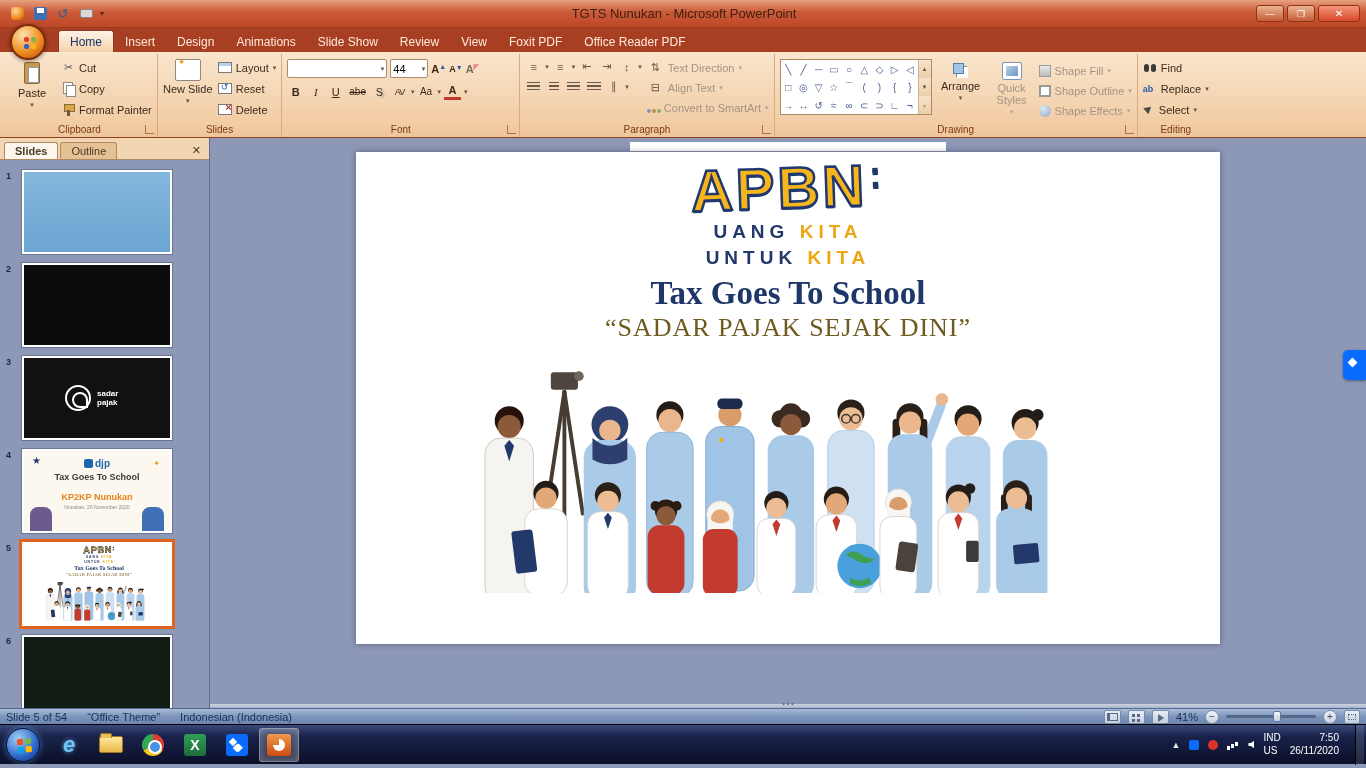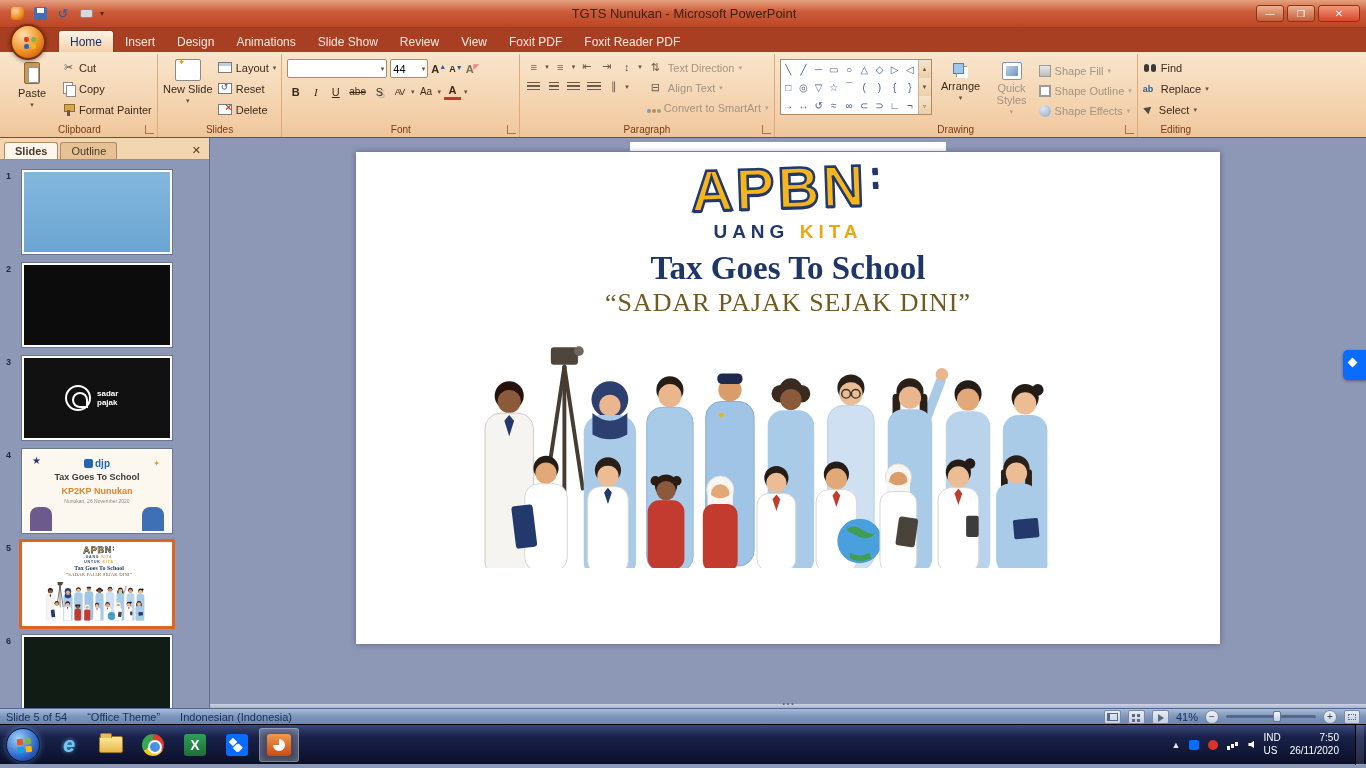--- a/index.html
+++ b/index.html
@@ -115,21 +115,21 @@
   .t3{background:#111;display:flex;align-items:center;justify-content:center;gap:6px}
   .t3 .logo-ring{width:26px;height:26px;border:2px solid #fff;border-radius:50%;position:relative}
   .t3 .logo-ring::after{content:"";position:absolute;left:5px;top:5px;width:12px;height:12px;border:2px solid #fff;border-radius:50% 50% 0 50%}
   .t3 .logo-text{color:#fff;font-size:8px;font-weight:bold;width:32px;line-height:1.15}
   .t4{background:#fdf8ef;display:flex;flex-direction:column;align-items:center;padding-top:7px}
   .t4 .star1{position:absolute;left:8px;top:4px;color:#22386b;font-size:10px}
   .t4 .star2{position:absolute;right:10px;top:8px;color:#e8971e;font-size:8px}
   .t4 .djp{display:flex;align-items:center;gap:2px;color:#1f66b0;font-weight:bold;font-size:10px}
   .t4 .djpbox{width:9px;height:9px;border-radius:2px;background:#1f66b0;display:inline-block}
   .t4 .l1{font-size:9px;font-weight:bold;color:#3a3a3a;margin-top:3px}
-  .t4 .l2{font-size:9px;font-weight:bold;color:#e8821e;margin-top:4px}
+  .t4 .l2{font-size:9px;font-weight:bold;color:#e8821e;margin-top:10px}
   .t4 .l3{font-size:5px;color:#8a8a8a;margin-top:2px}
   .t4 .fig{position:absolute;bottom:-2px;width:22px;height:26px;border-radius:8px 8px 0 0}
   .t4 .figL{left:6px;background:#6d5a8c}
   .t4 .figR{right:6px;background:#3f6fb4}
   .t6{background:#101c14}
   .mini{width:834px;height:467px;transform:scale(.18);transform-origin:0 0;background:#fff;text-align:center;padding-top:4px}
 
   .canvas-col{flex:1;display:flex;flex-direction:column;position:relative}
   .canvas{flex:1;position:relative;background:#8d97b6;overflow:hidden}
   .overflow-strip{position:absolute;left:50%;transform:translateX(-50%);top:4px;width:316px;height:9px;background:#fff}
@@ -357,21 +357,21 @@
 <div class="tabrow">
   <span class="orb"></span>
   <span class="tab active">Home</span>
   <span class="tab">Insert</span>
   <span class="tab">Design</span>
   <span class="tab">Animations</span>
   <span class="tab">Slide Show</span>
   <span class="tab">Review</span>
   <span class="tab">View</span>
   <span class="tab">Foxit PDF</span>
-  <span class="tab">Foxit Reader PDF</span>
+  <span class="tab">Office Reader PDF</span>
 </div>
 
 <div class="ribbon">
 
   <div class="grp">
     <div class="grp-body">
       <div class="bigbtn">
         <span class="ico ic-paste"></span>
         <span>Paste</span>
           <span class="dd">▾</span>
@@ -662,20 +662,21 @@
       </div>
     </div>
   </div>
 
   <div class="canvas-col">
     <div class="canvas">
       <div class="overflow-strip"></div>
       <div class="slide">
         <span class="apbn">APBN</span>
         <div class="kita-line"><span class="kw1">UANG</span> <span class="kw2">KITA</span></div>
+        <div class="kita-line"><span class="kw1">UNTUK</span> <span class="kw2">KITA</span></div>
         <div class="slide-title">Tax Goes To School</div>
         <div class="slide-sub">“SADAR PAJAK SEJAK DINI”</div>
         <div class="crowd-wrap">
             <svg class="crowd-svg" width="640" height="242">
               <use href="#crowd-sym"></use>
             </svg>
           </div>
       </div>
       <div class="dropbox-badge"></div>
     </div>

